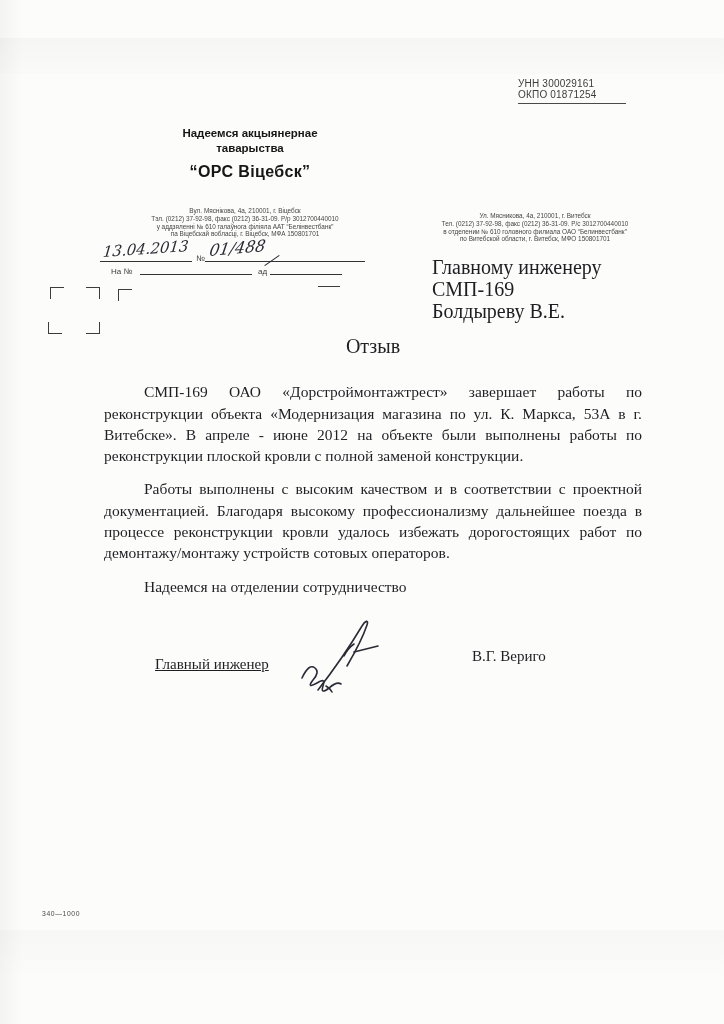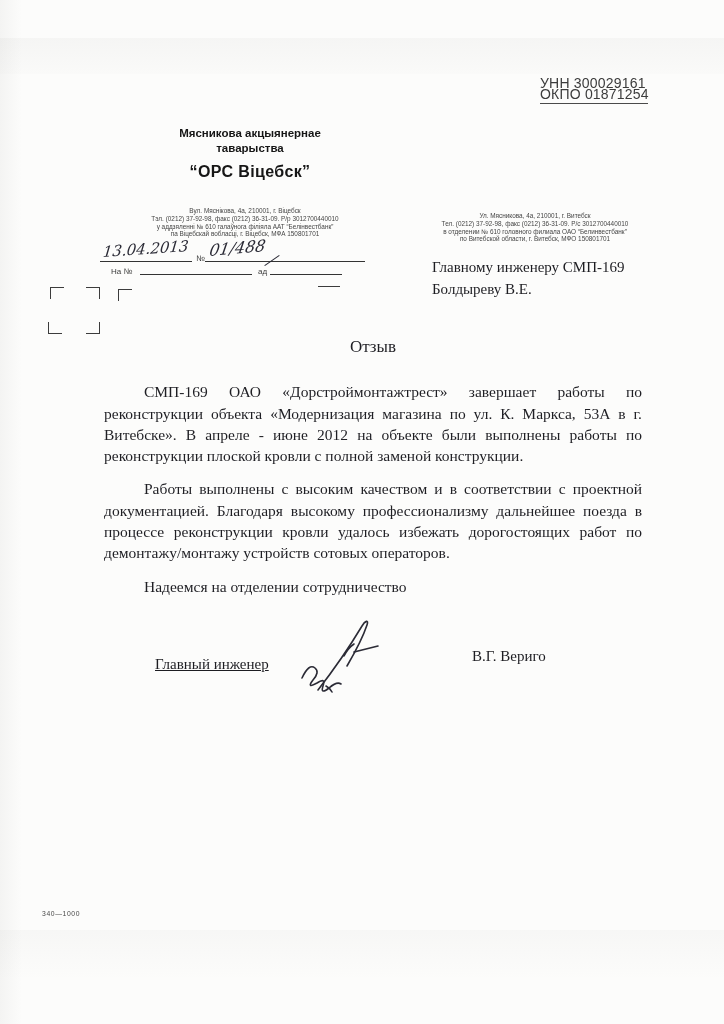--- a/index.html
+++ b/index.html
@@ -16,21 +16,21 @@
   .scan-band-top{position:absolute;left:0;top:38px;width:724px;height:36px;
     background:linear-gradient(180deg,rgba(120,120,115,0.05),rgba(120,120,115,0.015));}
   .scan-band-bottom{position:absolute;left:0;top:930px;width:724px;height:50px;
     background:linear-gradient(180deg,rgba(120,120,115,0.04),rgba(120,120,115,0));}
   .scan-edge-left{position:absolute;left:0;top:0;width:22px;height:1024px;
     background:linear-gradient(90deg,rgba(110,110,105,0.06),rgba(110,110,105,0));}
 
   .abs{position:absolute;}
 
   
-  .codes{left:540px;top:78px;width:112px;font-size:14px;line-height:11px;color:#3c3c3c;letter-spacing:.2px;}
+  .codes{left:518px;top:78px;width:112px;font-size:10px;line-height:11px;color:#3c3c3c;letter-spacing:.2px;}
   .codes .uline{display:block;border-bottom:1px solid #4a4a4a;width:108px;height:3px;}
 
   
   .lh-block{text-align:center;color:#161616;}
   .lh-left{left:130px;top:126px;width:240px;}
   .lh-right{left:412px;top:130px;width:240px;}
   .lh-type{font-size:11.5px;font-weight:bold;line-height:14.5px;}
   .lh-name{font-size:16px;font-weight:bold;margin-top:8px;letter-spacing:.4px;white-space:nowrap;}
 
   .addr{text-align:center;font-size:6.4px;line-height:7.8px;color:#454545;white-space:nowrap;}
@@ -46,26 +46,26 @@
   
   .mark{position:absolute;width:13px;height:11px;}
   .mk-tl{border-top:1.5px solid #3c3c3c;border-left:1.5px solid #3c3c3c;}
   .mk-tr{border-top:1.5px solid #3c3c3c;border-right:1.5px solid #3c3c3c;}
   .mk-bl{border-bottom:1.5px solid #3c3c3c;border-left:1.5px solid #3c3c3c;}
   .mk-br{border-bottom:1.5px solid #3c3c3c;border-right:1.5px solid #3c3c3c;}
   .mk-dash{border-top:1.5px solid #3c3c3c;height:0;width:22px;}
 
   
   .addressee{left:432px;top:256px;width:230px;
-    font-family:"Liberation Serif", serif;font-size:15px;line-height:22px;color:#1d1d22;}
+    font-family:"Liberation Serif", serif;font-size:20px;line-height:22px;color:#1d1d22;}
 
   
   .body-text{left:92px;top:336px;width:562px;
     font-family:"Liberation Serif", serif;font-size:15.5px;line-height:21.3px;color:#1f1f24;}
-  .doc-title{text-align:center;font-size:17px;margin:0 0 24px 0;font-weight:normal;}
+  .doc-title{text-align:center;font-size:20px;margin:0 0 24px 0;font-weight:normal;}
   .body-text p{margin:12px;text-align:justify;text-indent:40px;}
 
   
   .sig-row{left:92px;top:640px;width:562px;height:60px;
     font-family:"Liberation Serif", serif;font-size:15px;color:#1d1d22;}
   .sig-pos{position:absolute;left:63px;top:16px;text-decoration:underline;}
   .sig-name{position:absolute;left:380px;top:8px;}
   .sig-svg{position:absolute;left:200px;top:-24px;}
 
   .print-code{left:42px;top:910px;font-size:6.8px;letter-spacing:.6px;color:#4a4a4a;}
@@ -79,21 +79,21 @@
   <div class="scan-band-bottom"></div>
   <div class="scan-edge-left"></div>
 
   <div class="abs codes">
     <div>УНН 300029161</div>
     <div>ОКПО 01871254</div>
     <span class="uline"></span>
   </div>
 
   <div class="abs lh-block lh-left">
-    <div class="lh-type">Мясникова акцыянернае</div>
+    <div class="lh-type">Надеемся акцыянернае</div>
     <div class="lh-type">таварыства</div>
     <div class="lh-name">“ОРС Віцебск”</div>
   </div>
 
 
   <div class="abs addr addr-left">
     <div>Вул. Мяснікова, 4а, 210001, г. Віцебск</div>
     <div>Тэл. (0212) 37-92-98, факс (0212) 36-31-09. Р/р 3012700440010</div>
     <div>у аддзяленні № 610 галаўнога філіяла ААТ “Белінвестбанк”</div>
     <div>па Віцебскай вобласці, г. Віцебск, МФА 150801701</div>

